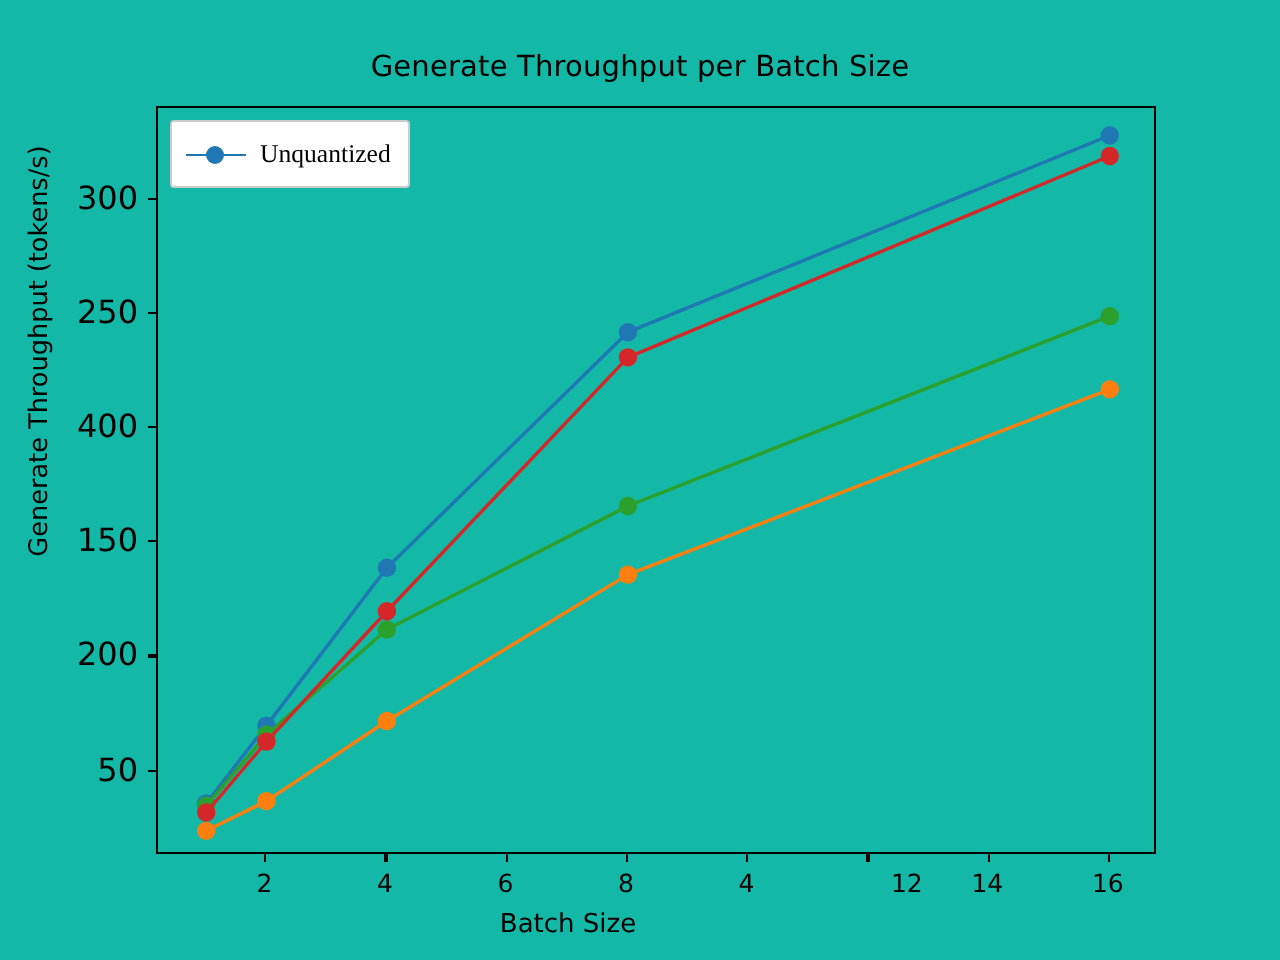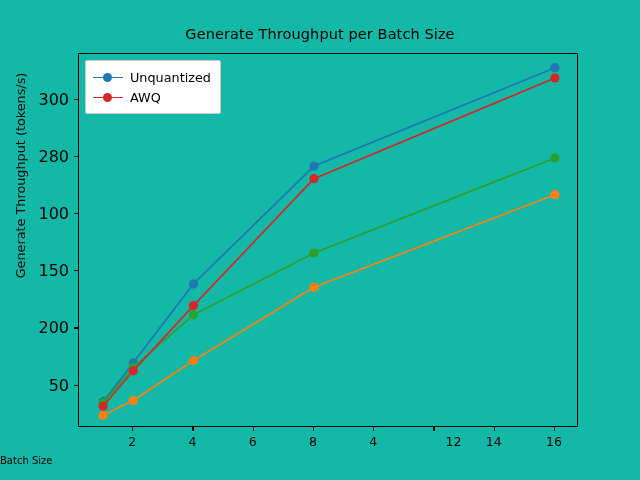--- a/index.html
+++ b/index.html
@@ -86,37 +86,38 @@
     font-size: 12.8px;
     transform: rotate(-90deg);
     transform-origin: center center;
     white-space: nowrap;
   }
   #xlabel {
     position: absolute;
     left: 0;
     top: 455px;
     width: 568px;
-    text-align: left;
-    font-size: 10px;
+    text-align: center;
+    font-size: 13px;
   }
   #legend {
     position: absolute;
     left: 85px;
     top: 60px;
     background: #ffffff;
     border: 1px solid #cccccc;
     border-radius: 2px;
     padding: 6px 9px 6px 7px;
     box-sizing: border-box;
   }
   .legend-row {
     display: flex;
     align-items: center;
     height: 20px;
+    font-family: Liberation Serif, serif;
   }
   .legend-swatch {
     width: 30px;
     height: 16px;
     position: relative;
     flex: 0 0 auto;
     margin-right: 7px;
   }
   .legend-swatch .lg-line {
     position: absolute;
@@ -184,23 +185,23 @@
   </div>
 
   <div id="y-ticks">
       <div class="ytick-mark" style="left: 74px; top: 384.682px;"></div>
       <div class="ytick-label" style="left: 0px; width: 69px; top: 384.682px;">50</div>
       <div class="ytick-mark" style="left: 74px; top: 327.495px;"></div>
       <div class="ytick-label" style="left: 0px; width: 69px; top: 327.495px;">200</div>
       <div class="ytick-mark" style="left: 74px; top: 270.309px;"></div>
       <div class="ytick-label" style="left: 0px; width: 69px; top: 270.309px;">150</div>
       <div class="ytick-mark" style="left: 74px; top: 213.122px;"></div>
-      <div class="ytick-label" style="left: 0px; width: 69px; top: 213.122px;">100</div>
+      <div class="ytick-label" style="left: 0px; width: 69px; top: 213.122px;">400</div>
       <div class="ytick-mark" style="left: 74px; top: 155.936px;"></div>
-      <div class="ytick-label" style="left: 0px; width: 69px; top: 155.936px;">280</div>
+      <div class="ytick-label" style="left: 0px; width: 69px; top: 155.936px;">250</div>
       <div class="ytick-mark" style="left: 74px; top: 98.7492px;"></div>
       <div class="ytick-label" style="left: 0px; width: 69px; top: 98.7492px;">300</div>
     </div>
   <div id="x-ticks">
       <div class="xtick-mark" style="left: 132.217px; top: 427px;"></div>
       <div class="xtick-label" style="left: 132.217px; top: 434px;">2</div>
       <div class="xtick-mark" style="left: 192.458px; top: 427px;"></div>
       <div class="xtick-label" style="left: 192.458px; top: 434px;">4</div>
       <div class="xtick-mark" style="left: 252.699px; top: 427px;"></div>
       <div class="xtick-label" style="left: 252.699px; top: 434px;">6</div>
@@ -220,22 +221,15 @@
   <div id="xlabel">Batch Size</div>
 
   <div id="legend">
       <div class="legend-row">
         <span class="legend-swatch">
           <span class="lg-line" style="background: rgb(31, 119, 180);"></span>
           <span class="lg-dot" style="background: rgb(31, 119, 180);"></span>
         </span>
         <span class="legend-text">Unquantized</span>
       </div>
-      <div class="legend-row">
-        <span class="legend-swatch">
-          <span class="lg-line" style="background: rgb(214, 39, 40);"></span>
-          <span class="lg-dot" style="background: rgb(214, 39, 40);"></span>
-        </span>
-        <span class="legend-text">AWQ</span>
-      </div>
     </div>
 
 </div>
 
 </body></html>

